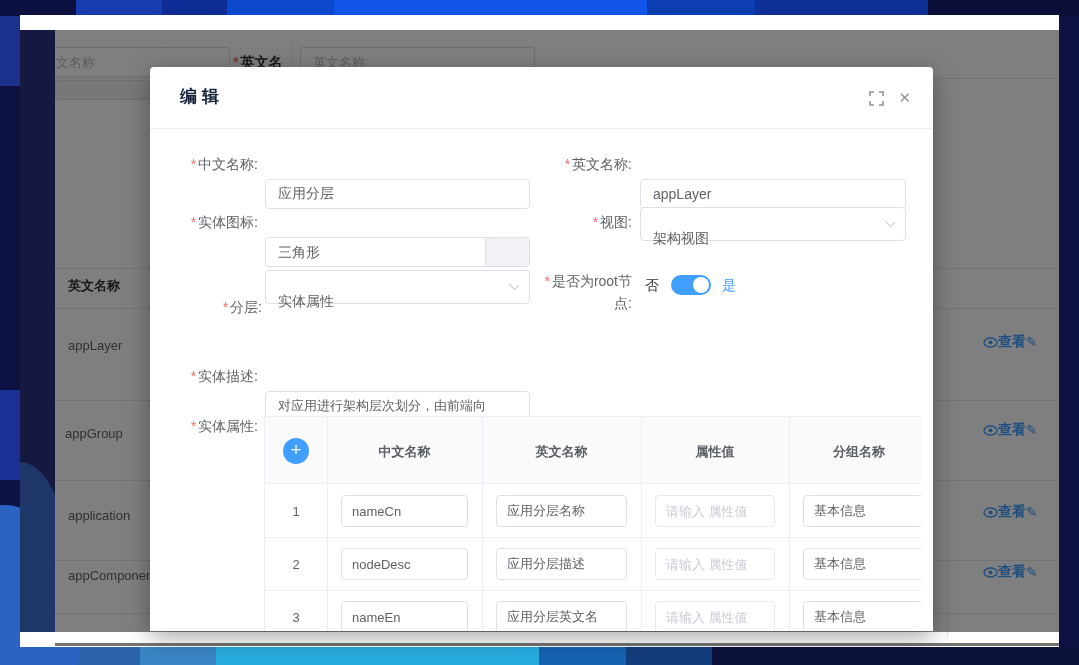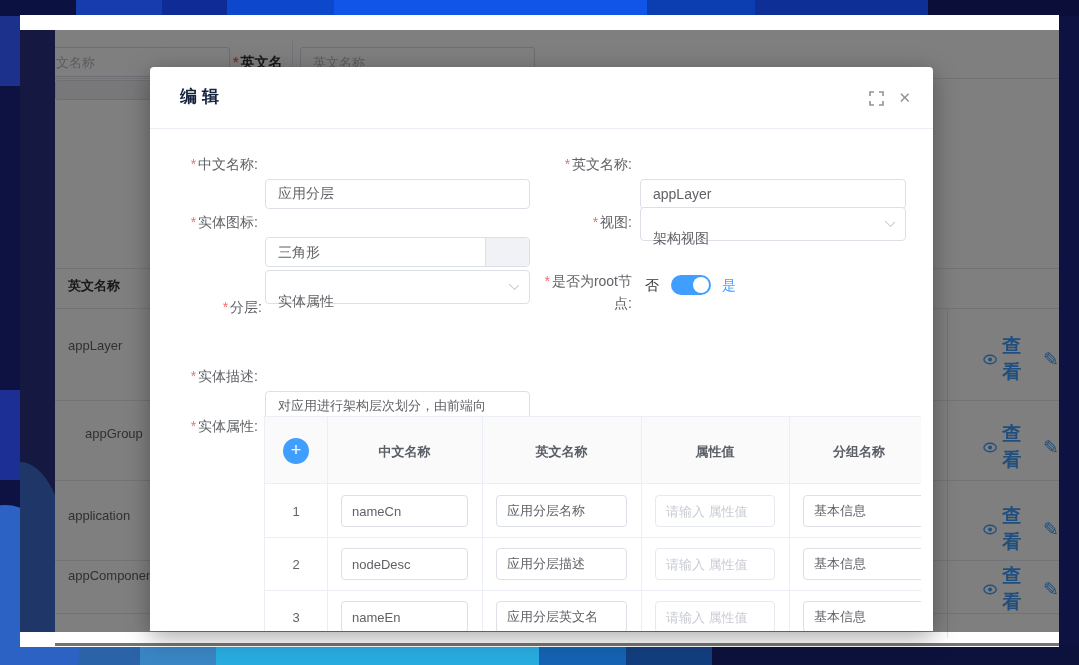--- a/index.html
+++ b/index.html
@@ -32,22 +32,22 @@
   
   .bg-input { position:absolute; height:30px; border:1px solid #d9dce3; border-radius:3px;
     background:#fff; font-size:13px; color:#606266; padding:0 12px; }
   .bg-input::placeholder { color:#b4b9c2; }
   .bg-label { position:absolute; font-size:14px; font-weight:bold; color:#333; line-height:30px; }
   .bg-vline { position:absolute; width:1px; background:#e4e7ed; }
   .bg-hline { position:absolute; height:1px; background:#e4e7ed; left:35px; right:0; }
   .bg-box { position:absolute; background:#f0f1f4; border:1px solid #dcdfe6; border-radius:3px; }
   .bg-th { position:absolute; font-size:13px; font-weight:bold; color:#333; }
   .bg-td { position:absolute; font-size:13px; color:#606266; }
-  .bg-actions { position:absolute; display:flex; align-items:center; gap:5px;
-    color:#409eff; font-size:19px; }
+  .bg-actions { position:absolute; display:flex; align-items:center; 
+    color:#409eff; font-size:14px; }
   .bg-actions svg { display:block; }
   .bg-darkline { position:absolute; left:35px; right:0; top:613px; height:3px; background:#747474; }
   .dim { position:absolute; left:0; top:15px; width:1039px; height:602px;
     background:rgba(0,0,0,0.5); z-index:4; }
   
   .modal { position:absolute; left:150px; top:67px; width:783px; height:564px;
     background:#fff; border-radius:4px 4px 0 0; z-index:20; overflow:hidden;
     box-shadow:0 6px 24px rgba(0,0,0,0.35); }
   .m-title { position:absolute; left:30px; top:18px; font-size:17px; font-weight:bold;
     color:#17233d; letter-spacing:5px; }
@@ -119,21 +119,21 @@
     <div class="bg-hline" style="top:238px;"></div>
     <div class="bg-th" style="left:48px; top:247px;">英文名称</div>
     <div class="bg-hline" style="top:278px;"></div>
     <div class="bg-hline" style="top:370px;"></div>
     <div class="bg-hline" style="top:450px;"></div>
     <div class="bg-hline" style="top:530px;"></div>
     <div class="bg-hline" style="top:583px;"></div>
     <div class="bg-vline" style="left:927px; top:278px; height:330px;"></div>
 
     <div class="bg-td" style="left:48px; top:308px;">appLayer</div>
-    <div class="bg-td" style="left:65px; top:396px;">appGroup</div>
+    <div class="bg-td" style="left:45px; top:396px;">appGroup</div>
     <div class="bg-td" style="left:48px; top:478px;">application</div>
     <div class="bg-td" style="left:48px; top:538px;">appComponent</div>
 
     <div class="bg-actions" style="left:963px; top:303px;">
       <svg width="15" height="11" viewBox="0 0 15 11">
           <ellipse cx="7.5" cy="5.5" rx="6.5" ry="4.5" fill="none" stroke="currentColor" stroke-width="1.4"></ellipse>
           <circle cx="7.5" cy="5.5" r="2" fill="currentColor"></circle>
         </svg>
       <span style="font-weight:bold;">查看</span>
       <span>✎</span>

